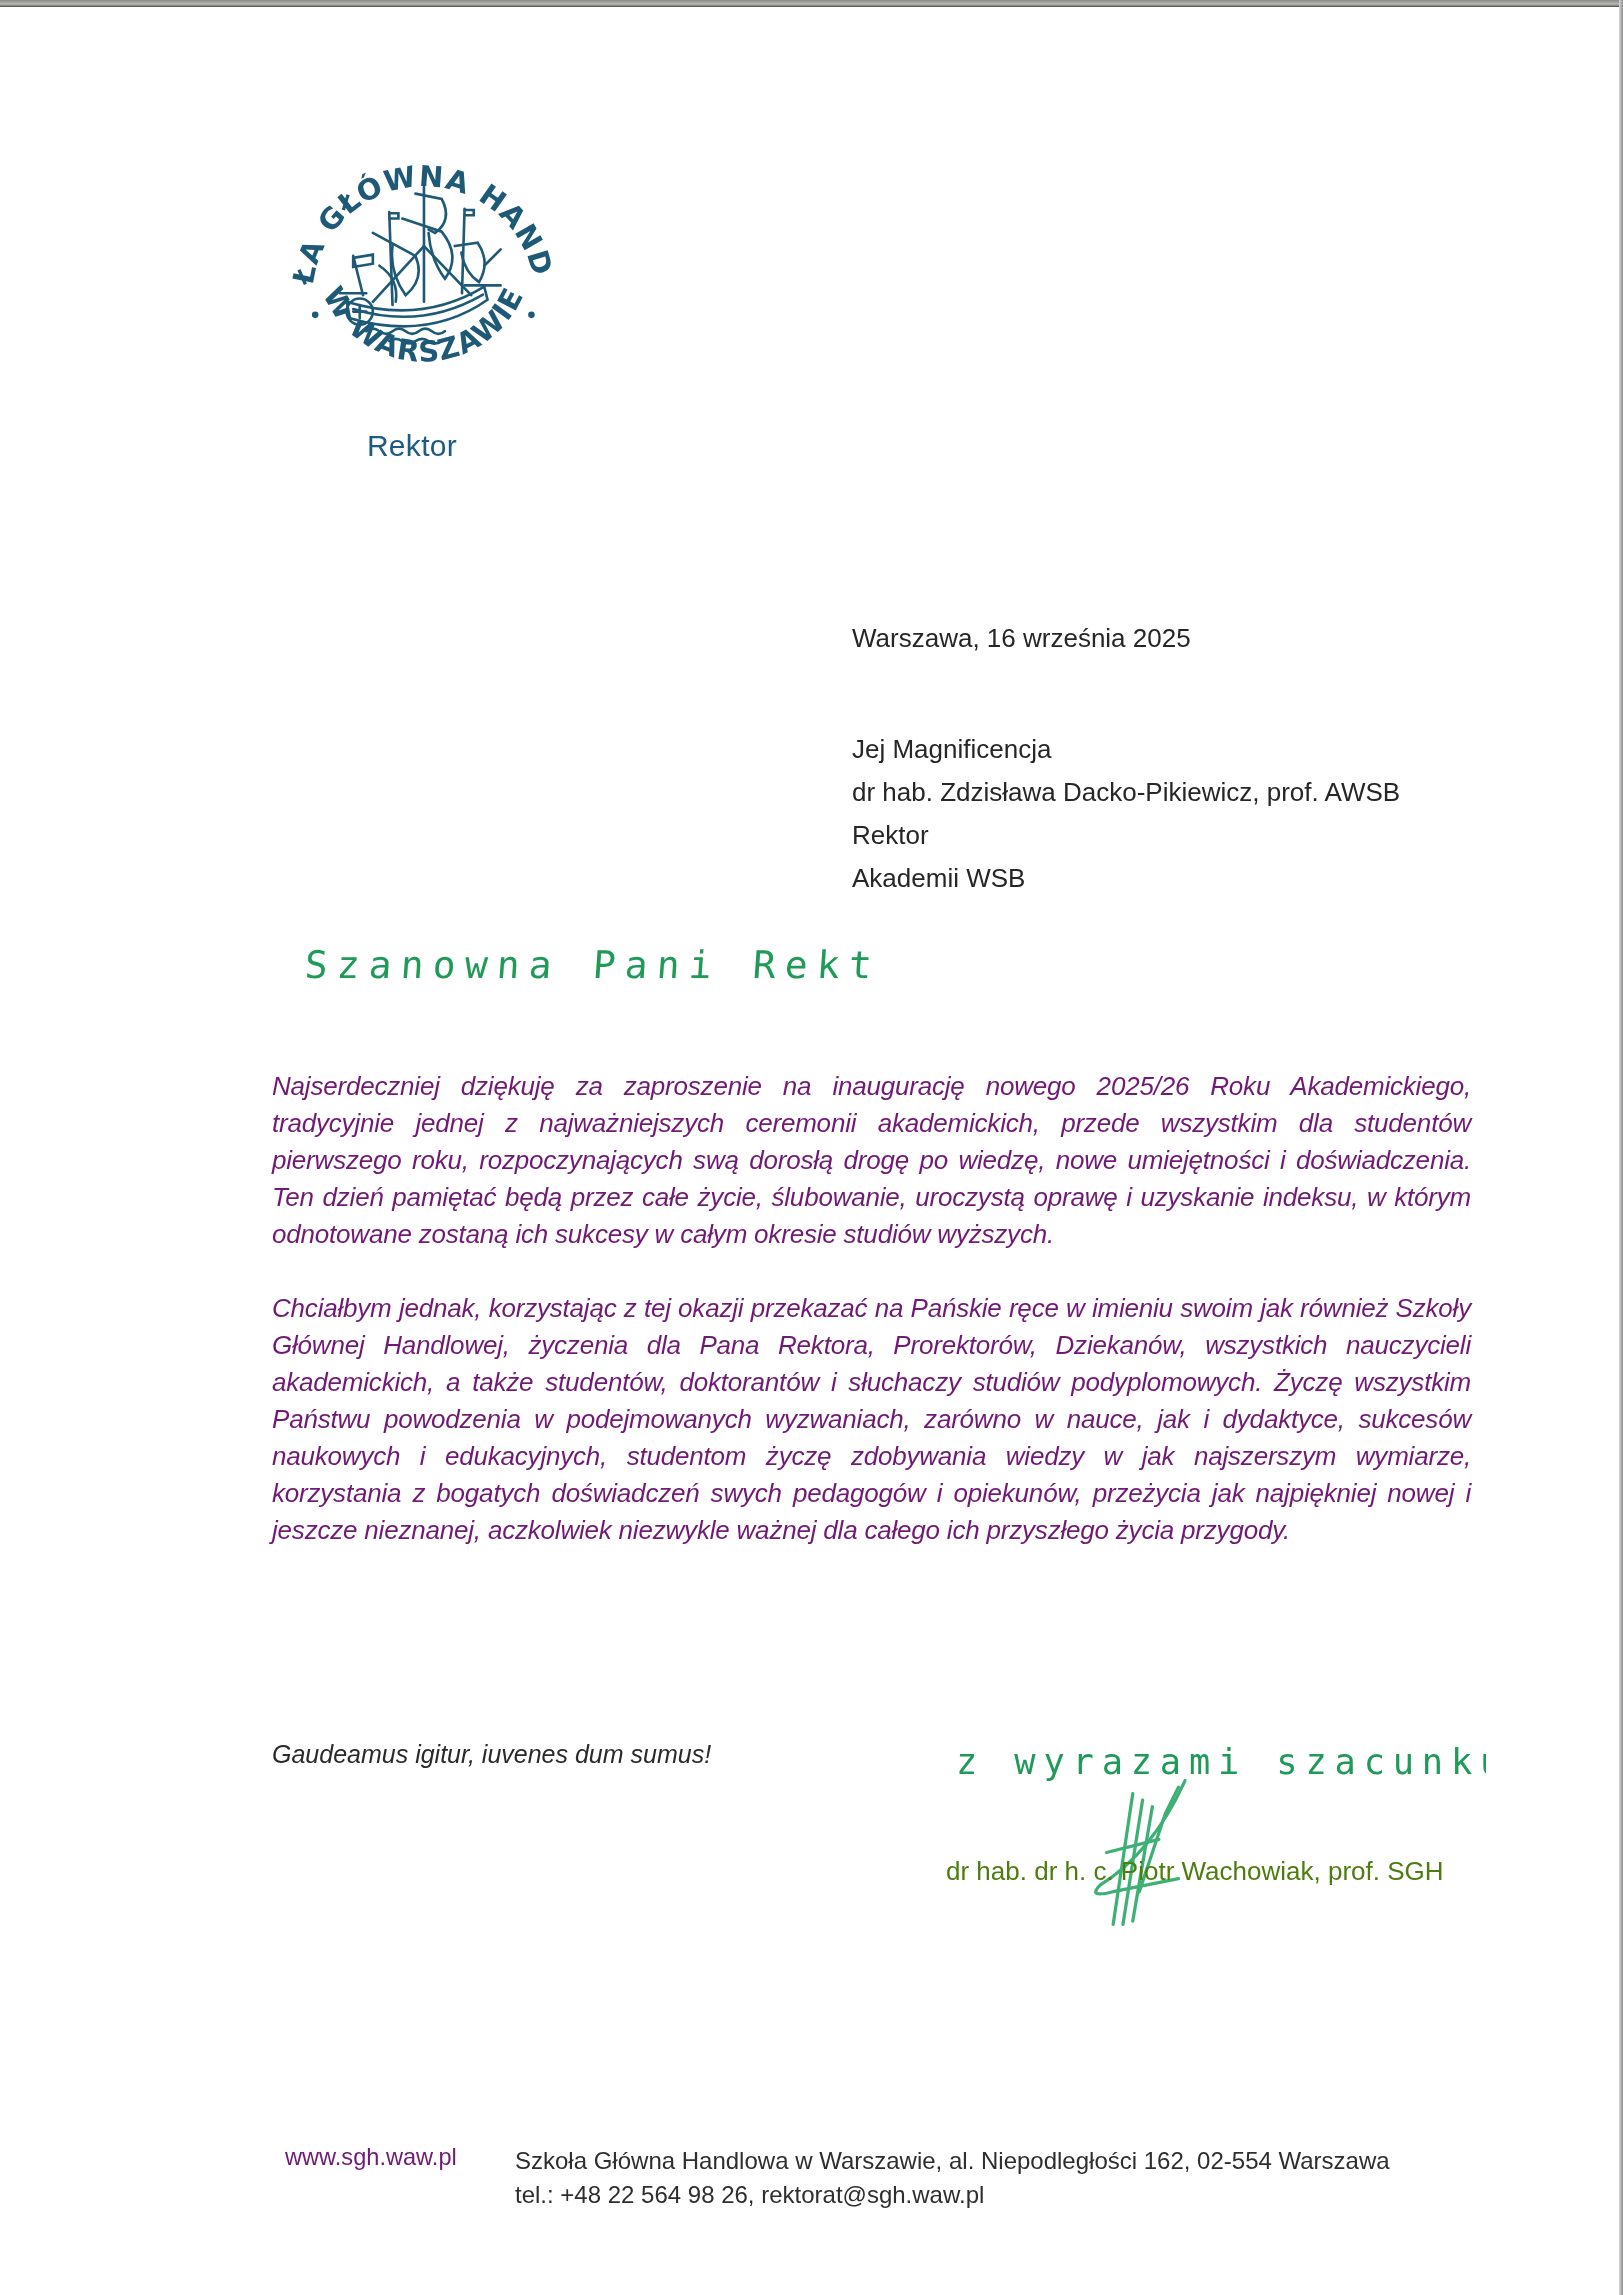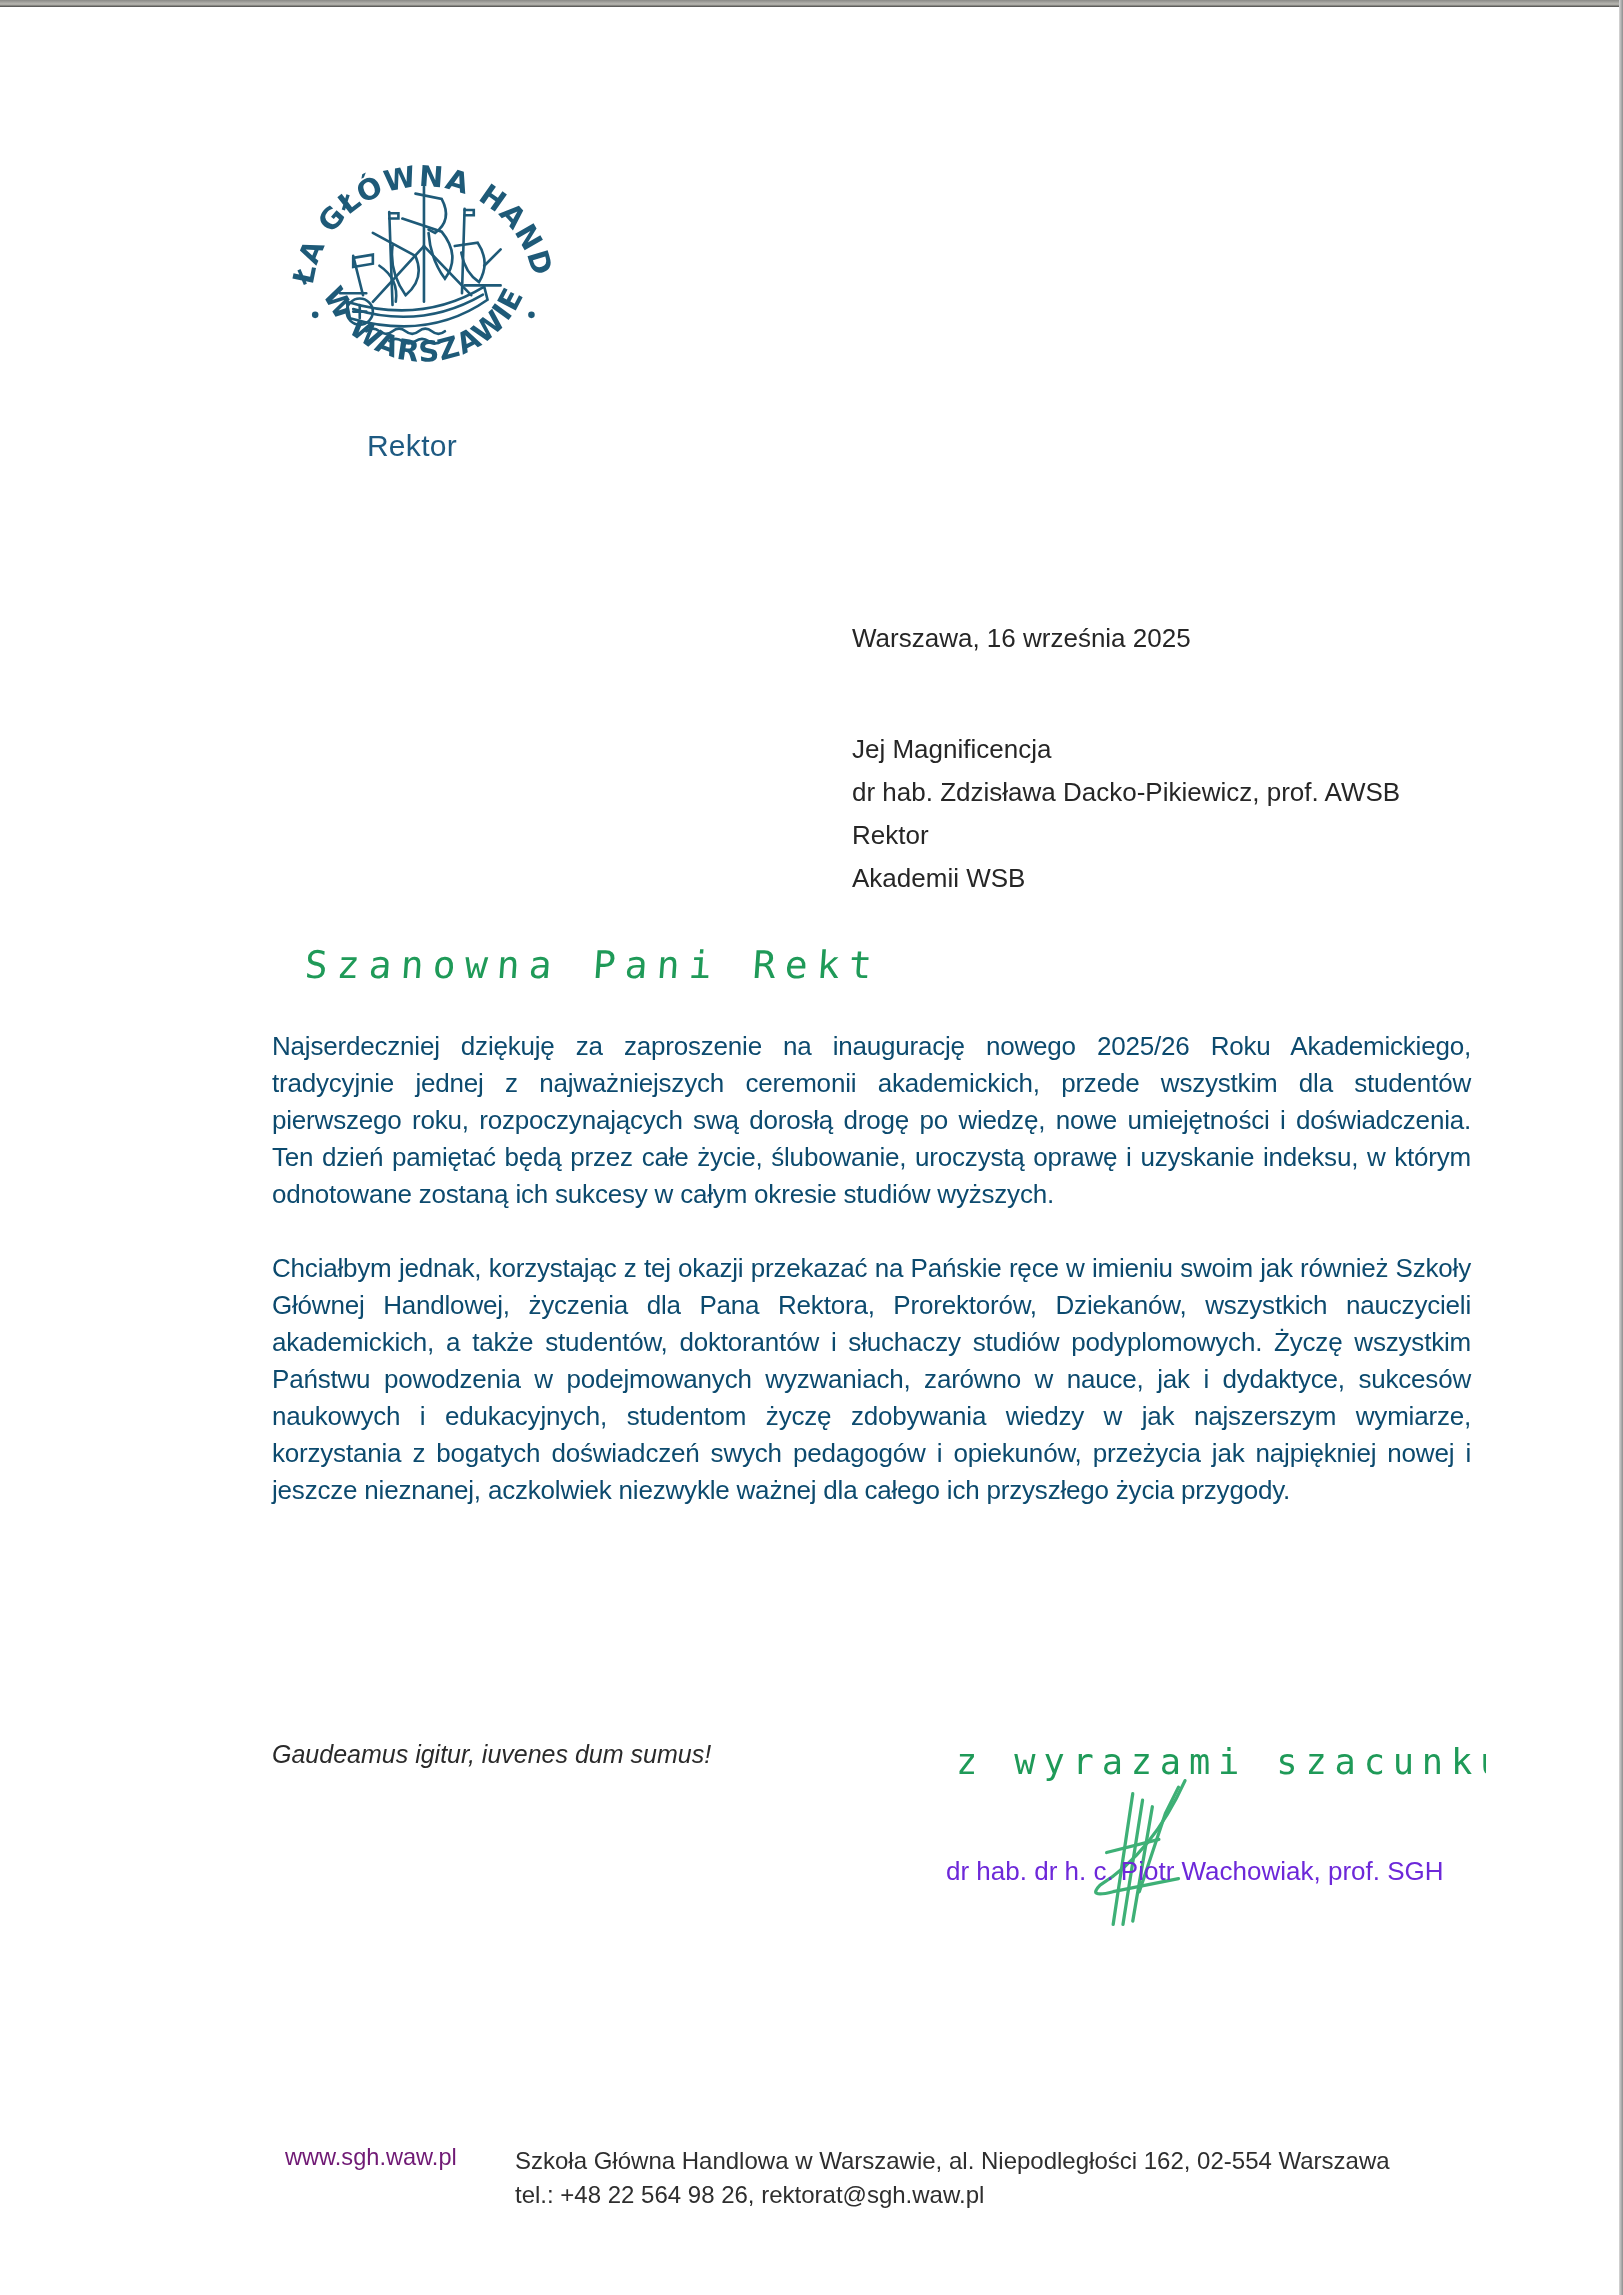--- a/index.html
+++ b/index.html
@@ -23,29 +23,30 @@
   .rektor-label {
     left: 268px; top: 429px; width: 288px; text-align: center;
     font-size: 30px; color: #1e5a82; font-weight: 300; letter-spacing: 0.3px;
   }
   .recipient-block { left: 852px; top: 575px; font-size: 26px; color: #262626; margin-top: 45px; }
   .date-line { line-height: 37px; }
   .addr { margin-top: 71px; }
   .addr div { line-height: 43px; }
   .salutation { left: 301px; top: 929px; width: 569px; height: 92px; }
   .body-text {
-    left: 272px; top: 1028px; width: 1199px;
-    font-size: 26px; line-height: 37px; text-align: justify; color: #0c4a6e;
+    left: 272px; top: 1068px; width: 1199px;
+    font-size: 26px; line-height: 37px; text-align: justify; color: #701a75;
     letter-spacing: -0.2px;
+    font-style: italic;
   }
   .body-text p { margin: 0 0 37px 0; text-align-last: left; }
   .latin { left: 272px; top: 1735px; font-size: 25px; font-style: italic; color: #2a2a2a; line-height: 39px; }
   .closing { left: 943px; top: 1731px; width: 543px; height: 72px; }
   .signature { left: 1087px; top: 1774px; width: 183px; height: 157px; }
-  .signer { left: 946px; top: 1856px; font-size: 26px; color: #6d28d9; }
+  .signer { left: 946px; top: 1856px; font-size: 26px; color: #4d7c0f; }
   .footer-url { left: 285px; top: 2144px; font-size: 23.6px; color: #701a75; }
   .footer-info { left: 515px; top: 2144px; font-size: 24px; color: #2e2e2e; line-height: 34px; }
 </style>
 </head>
 <body>
 
 <div class="scan-top"></div>
 <div class="scan-right"></div>
 
 <div class="abs logo">

